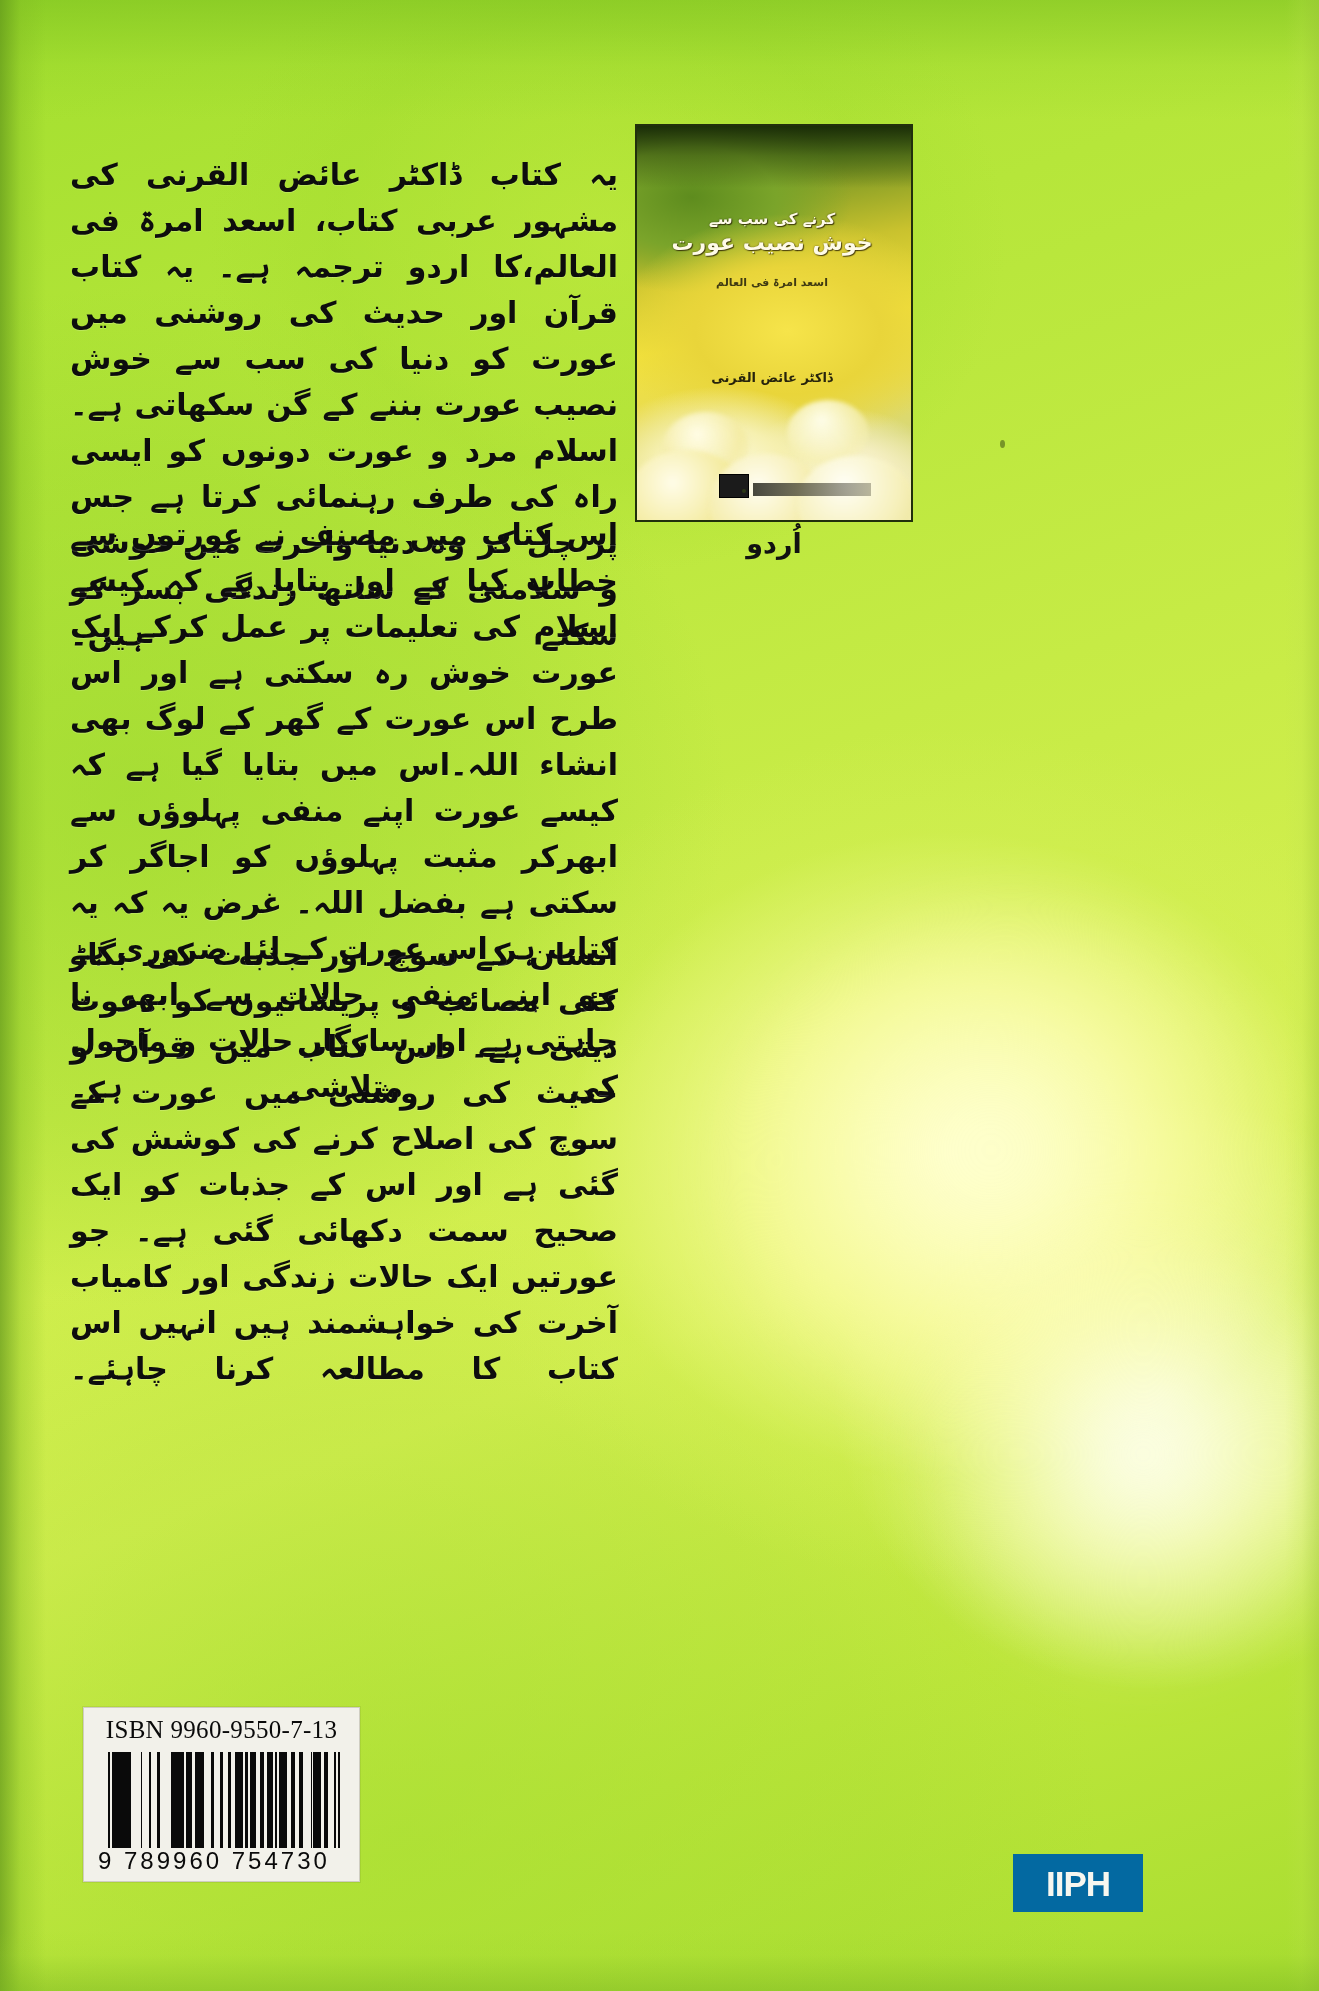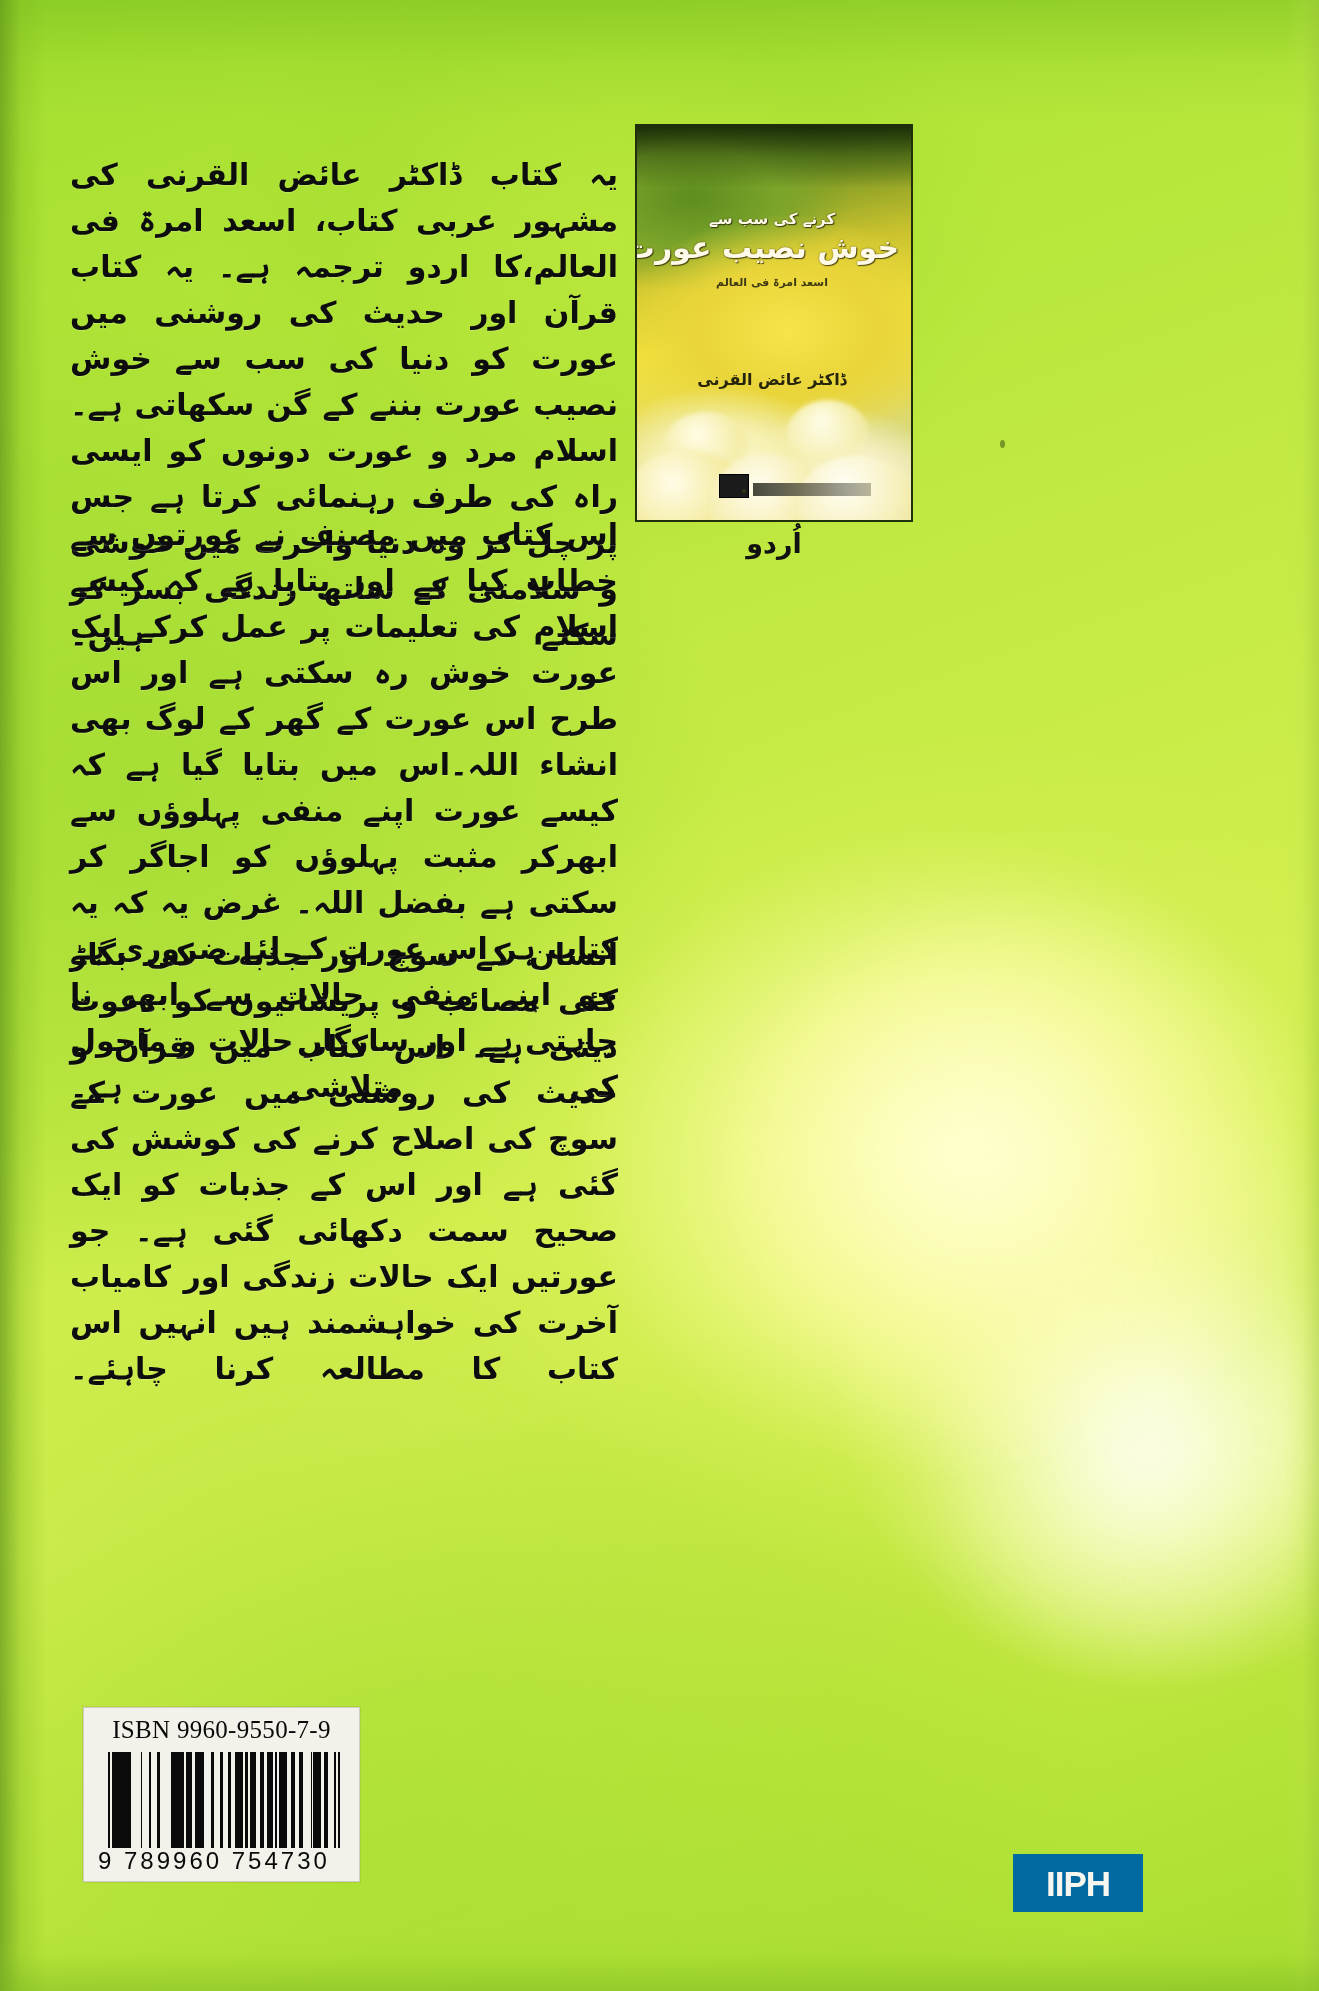--- a/index.html
+++ b/index.html
@@ -126,23 +126,23 @@
     direction: rtl;
     text-align: center;
     width: 254px;
     color: #fffbe8;
     font-family: "DejaVu Sans", sans-serif;
     font-weight: 700;
     text-shadow: 1px 1px 1px rgba(40,30,0,0.75), 0 0 2px rgba(0,0,0,0.5);
     white-space: nowrap;
   }
   #thumb-sup   { top: 84px;  font-size: 15px; letter-spacing: 0px; }
-  #thumb-title { top: 104px; font-size: 30px; letter-spacing: 0px; }
+  #thumb-title { top: 104px; font-size: 22px; letter-spacing: 0px; }
   #thumb-sub   { top: 150px; font-size: 11px; color: #3f3a12; text-shadow: none; }
-  #thumb-author{ top: 244px; font-size: 16px; color: #27240c; text-shadow: none; }
+  #thumb-author{ top: 244px; font-size: 13px; color: #27240c; text-shadow: none; }
   .thumb-badge {
     position: absolute;
     left: 82px;
     bottom: 22px;
     width: 28px;
     height: 22px;
     background: #1b1b1b;
     border: 1px solid #000;
   }
   .thumb-badge-line {
@@ -276,21 +276,21 @@
     </div>
   </div>
 
   <div id="thumb-lang">اُردو</div>
 
   <div class="speck sp1"></div>
   <div class="speck sp2"></div>
   <div class="speck sp3"></div>
 
   <div id="barcode-block">
-    <div id="isbn-text">ISBN 9960-9550-7-9</div>
+    <div id="isbn-text">ISBN 9960-9550-7-13</div>
     <div id="barcode-bars">
         <i style="width: 2px; flex: 0 0 2px;"></i>
         <i class="w" style="width: 2px; flex: 0 0 2px;"></i>
         <i style="width: 2px; flex: 0 0 2px;"></i>
         <i style="width: 4px; flex: 0 0 4px;"></i>
         <i style="width: 4px; flex: 0 0 4px;"></i>
         <i style="width: 2px; flex: 0 0 2px;"></i>
         <i style="width: 1px; flex: 0 0 1px;"></i>
         <i style="width: 1px; flex: 0 0 1px;"></i>
         <i style="width: 2px; flex: 0 0 2px;"></i>

